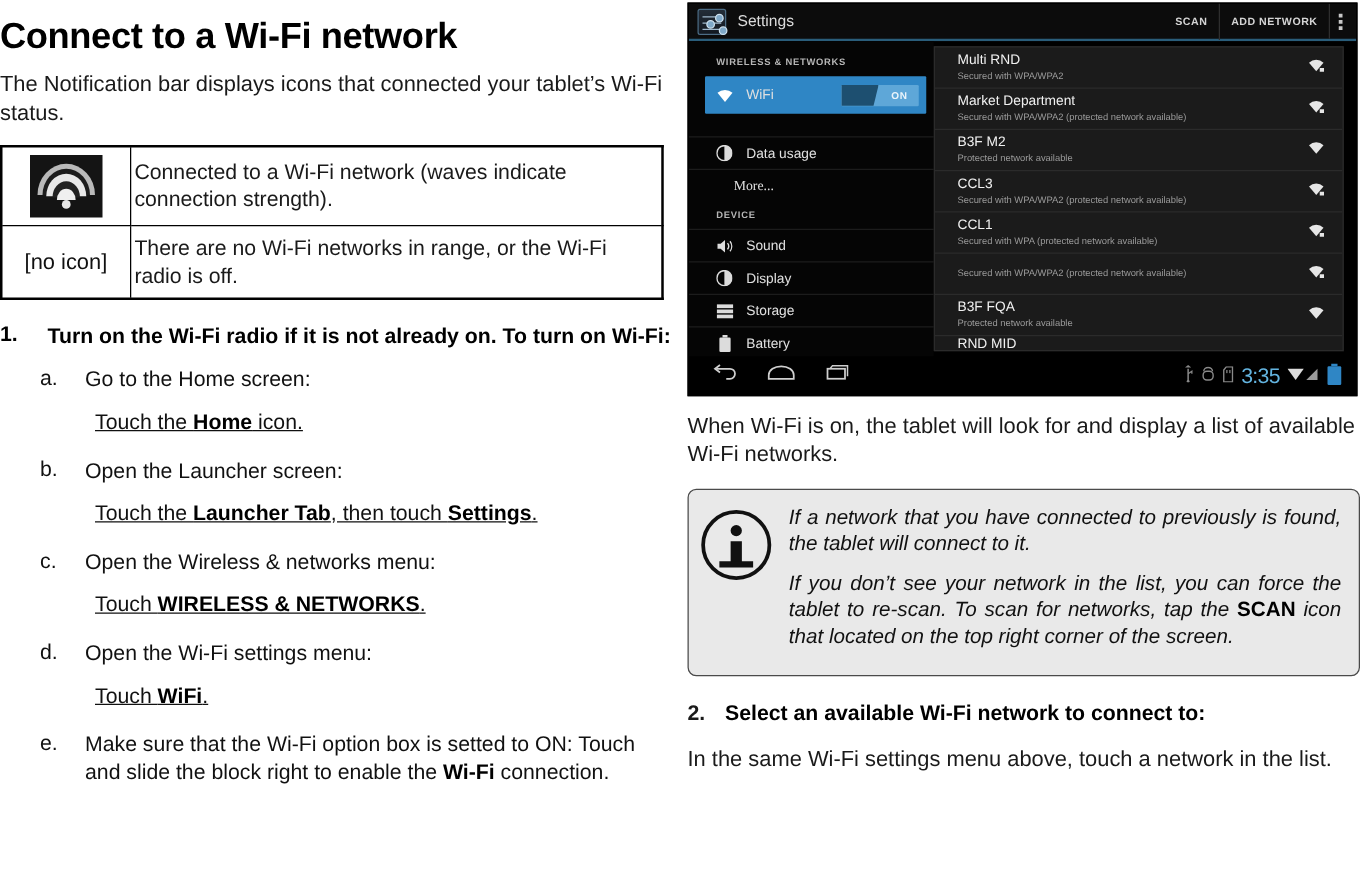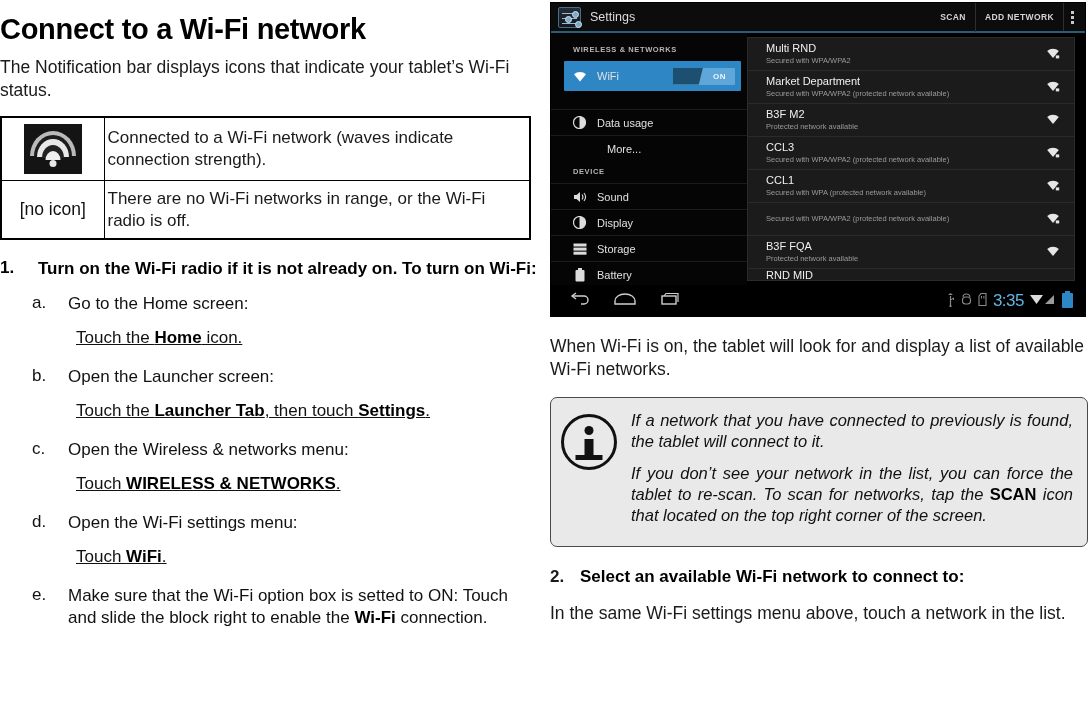--- a/index.html
+++ b/index.html
@@ -250,21 +250,21 @@
     position: absolute; left: 0; top: 0;
     width: 30px; height: 17px;
     background: #1d4f70;
     clip-path: polygon(0 0, 100% 0, 86% 100%, 0 100%);
   }
   .toggle .on-label {
     font-size: 8px; color: #eaf4fb; font-weight: bold;
     margin-right: 9px; letter-spacing: 0.5px;
     position: relative;
   }
-  .side-row .more-lbl { margin-left: 36px; }
+  .side-row .more-lbl { margin-left: 16px; font-family: Liberation Serif, serif; }
 
   .tbl-list {
     flex: 1;
     background: #1b1b1b;
     margin: 4px 10px 4px 0;
     border: 1px solid #2b2b2b;
     overflow: hidden;
   }
   .net-row {
     display: flex; align-items: center;
@@ -288,21 +288,21 @@
   .st-ico { color: #8a8a8a; font-size: 11px; }
   .clock { color: #63b4e0; font-size: 17px; letter-spacing: -0.5px; font-family: "Liberation Sans", sans-serif; }
   .batt { width: 11px; height: 15px; background: #2f86c5; border-radius: 1px; position: relative; }
   .batt::before { content:""; position:absolute; top:-2px; left:3px; width:5px; height:2px; background:#2f86c5; }
 
   
   .right-para {
     font-size: 17.5px;
     line-height: 1.30;
     color: #1a1a1a;
-    margin-top: 18px;
+    margin-top: 12px;
   }
   .info-box {
     margin-top: 16px;
     width: 538px;
     background: #e9e9e9;
     border: 1.5px solid #4a4a4a;
     border-radius: 7px;
     display: flex;
     padding: 12px 14px 20px 10px;
   }
@@ -348,21 +348,21 @@
 </style>
 </head>
 <body>
 
 <div class="page">
 
   <div class="left-col">
 
     <h1 class="page-title">Connect to a Wi-Fi network</h1>
 
-    <p class="intro-para">The Notification bar displays icons that indicate your tablet’s Wi-Fi status.</p>
+    <p class="intro-para">The Notification bar displays icons that connected your tablet’s Wi-Fi status.</p>
 
     <table class="icon-table">
       <tbody>
         <tr>
           <td class="cell-icon">
             <span class="wifi-glyph">
               <span class="arc a1"></span>
               <span class="arc a2"></span>
               <span class="arc a3"></span>
               <span class="arc a4"></span>

